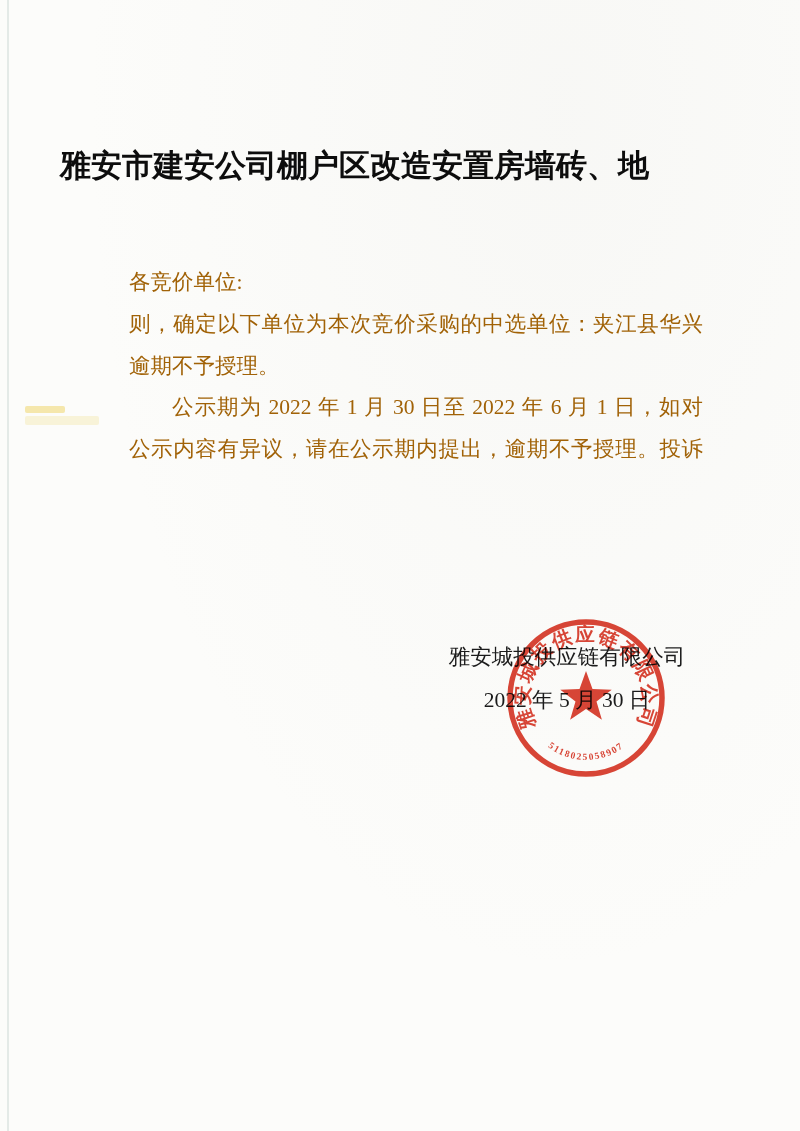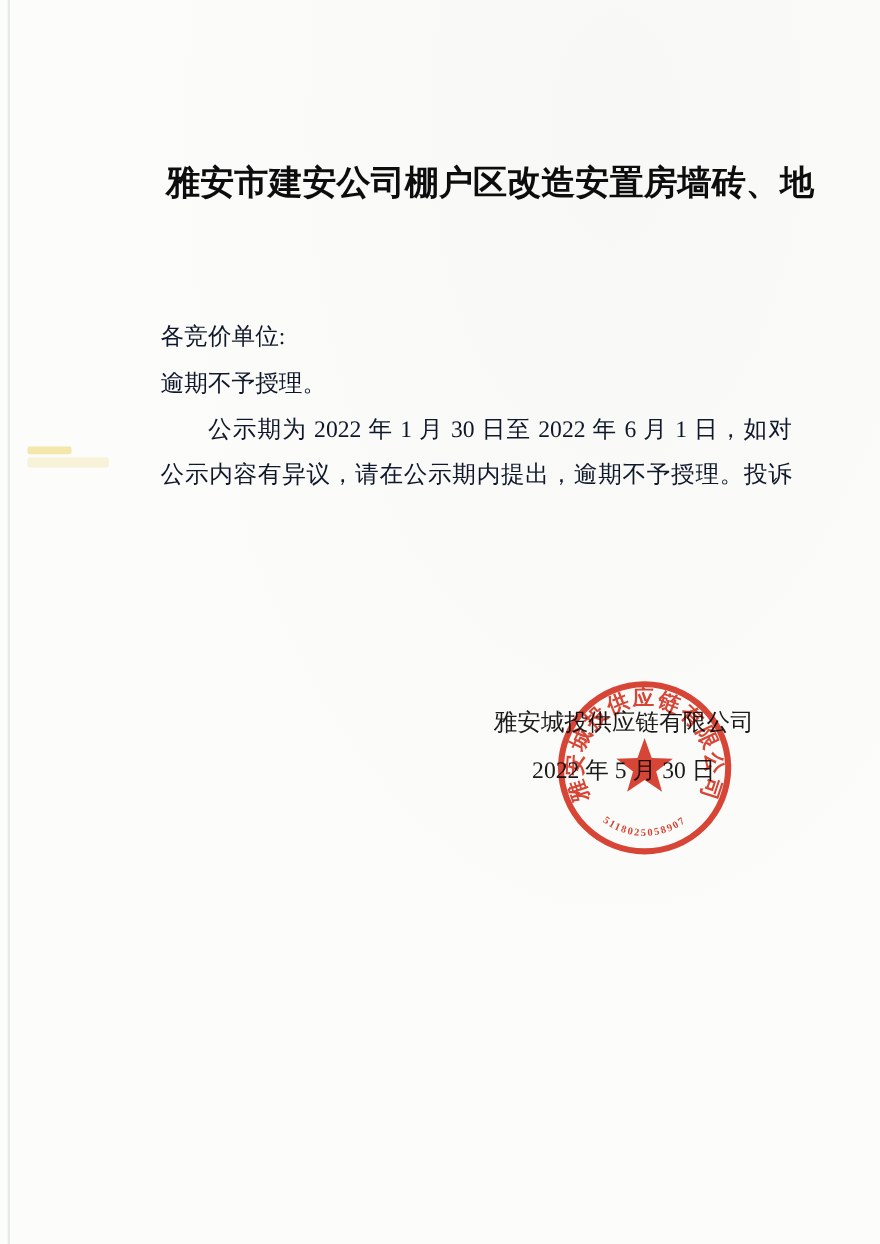--- a/index.html
+++ b/index.html
@@ -11,27 +11,27 @@
   }
   
   .edge-line{position:absolute;left:7px;top:0;width:2px;height:1131px;background:#e4eae7;}
   .smudge-a{position:absolute;left:25px;top:406px;width:40px;height:7px;background:#eed25e;opacity:.5;border-radius:2px;}
   .smudge-b{position:absolute;left:25px;top:416px;width:74px;height:9px;background:#f2e7a6;opacity:.4;border-radius:2px;}
   .paper-noise{position:absolute;inset:0;background:
     radial-gradient(ellipse at 70% 10%, rgba(210,210,205,.10), rgba(0,0,0,0) 60%);}
 
   .title{
     position:absolute;top:142px;left:60px;width:680px;
-    text-align:right;font-family:"Liberation Sans",sans-serif;
+    text-align:left;font-family:"Liberation Sans",sans-serif;
     font-weight:bold;font-size:31px;line-height:47px;color:#0d0d0d;
     letter-spacing:0px;
   }
   .body-text{
-    position:absolute;left:146px;top:262px;width:574px;
-    font-size:21.5px;line-height:41.8px;color:#0f172a;margin-top:24px;
+    position:absolute;left:129px;top:262px;width:574px;
+    font-size:21.5px;line-height:41.8px;color:#a16207;
   }
   .line{width:574px;}
   .just{text-align:justify;text-align-last:justify;}
   .indent{text-indent:43px;}
 
   .signature{
     position:absolute;top:641px;right:112px;width:242px;
     text-align:center;font-size:21.5px;color:#1b1b1b;z-index:1;
   }
   .sig-company{line-height:32px;white-space:nowrap;}
@@ -50,20 +50,21 @@
 <div class="edge-line"></div>
 <div class="smudge-a"></div>
 <div class="smudge-b"></div>
 
 <div class="title">
   <div>雅安市建安公司棚户区改造安置房墙砖、地</div>
 </div>
 
 <div class="body-text">
   <div class="line">各竞价单位:</div>
+  <div class="line just">则，确定以下单位为本次竞价采购的中选单位：夹江县华兴</div>
   <div class="line">逾期不予授理。</div>
   <div class="line just indent">公示期为 2022 年 1 月 30 日至 2022 年 6 月 1 日，如对</div>
   <div class="line just">公示内容有异议，请在公示期内提出，逾期不予授理。投诉</div>
 </div>
 
 <div class="signature">
   <div class="sig-company">雅安城投供应链有限公司</div>
   <div class="sig-date">2022 年 5 月 30 日</div>
 </div>
 

